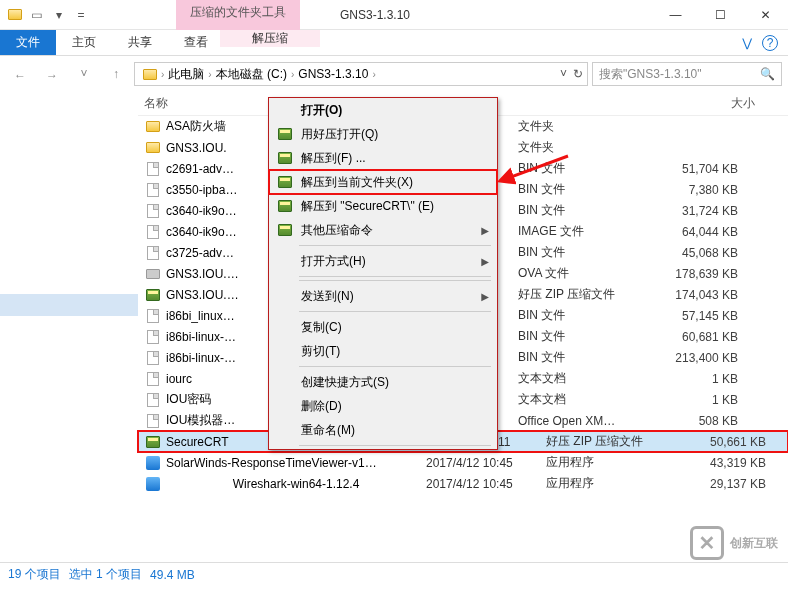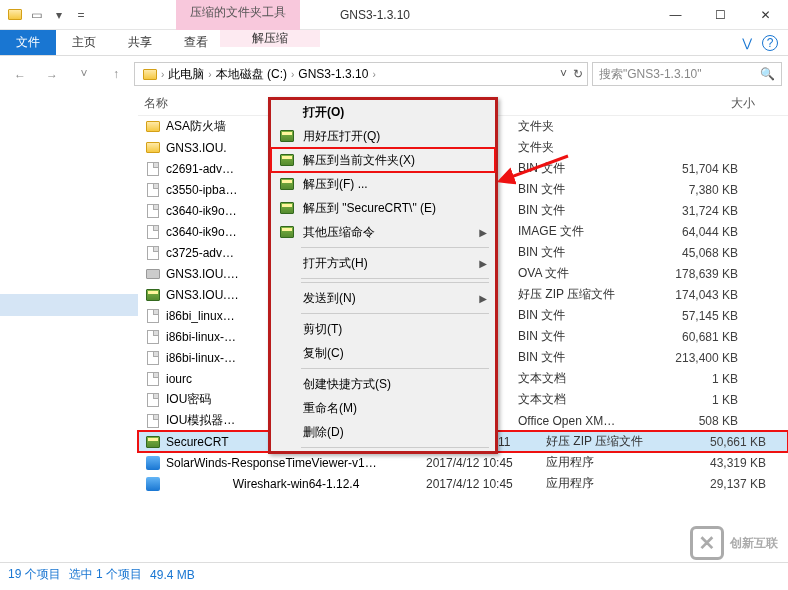--- a/index.html
+++ b/index.html
@@ -50,21 +50,21 @@
 .row { display: flex; align-items: center; height: 21px; padding-left: 6px; }
 .row.selected { background: #cde6f7; }
 .row.highlighted { outline: 2px solid #e11; outline-offset: -1px; }
 .row .fico { width: 18px; height: 16px; display: flex; align-items: center; justify-content: center; margin-right: 4px; flex-shrink: 0; }
 .row .fname { width: 232px; white-space: nowrap; overflow: hidden; text-overflow: clip; }
 .row .fdate { width: 120px; text-align: left; color: #333; }
 .row .ftype { width: 130px; color: #333; }
 .row .fsize { width: 90px; text-align: right; color: #404040; }
 
 
-.context-menu { position: absolute; left: 268px; top: 97px; width: 230px; background: #f0f0f0; border: 3px solid #b91c1c; box-shadow: 2px 2px 4px rgba(0,0,0,0.3); z-index: 100; }
+.context-menu { position: absolute; left: 268px; top: 97px; width: 230px; background: #f0f0f0; border: 1px solid #b91c1c; box-shadow: 2px 2px 4px rgba(0,0,0,0.3); z-index: 100; }
 .context-menu .cm-item { display: flex; align-items: center; height: 24px; padding: 0 8px 0 6px; gap: 6px; }
 .context-menu .cm-item.bold { font-weight: bold; }
 .context-menu .cm-item .cm-ico { width: 20px; height: 18px; display: flex; align-items: center; justify-content: center; }
 .context-menu .cm-item .cm-arrow { margin-left: auto; font-size: 10px; color: #555; }
 .context-menu .cm-sep { height: 1px; background: #ccc; margin: 3px 6px 3px 30px; }
 .cm-highlighted { outline: 2px solid #e11; outline-offset: -1px; }
 
 
 .statusbar { height: 24px; border-top: 1px solid #ddd; display: flex; align-items: center; padding: 0 8px; color: #1976d2; gap: 8px; }
 
@@ -368,36 +368,36 @@
   <div class="cm-item bold">
       <span class="cm-ico"></span>
       <span>打开(O)</span>
     </div>
   <div class="cm-item">
       <span class="cm-ico">
         <div class="archive-ico"></div>
       </span>
       <span>用好压打开(Q)</span>
     </div>
+  <div class="cm-item">
+      <span class="cm-ico">
+        <div class="archive-ico"></div>
+      </span>
+      <span>解压到(F) ...</span>
+    </div>
   <div class="cm-item cm-highlighted">
       <span class="cm-ico">
         <div class="archive-ico"></div>
       </span>
       <span>解压到当前文件夹(X)</span>
     </div>
   <div class="cm-item">
       <span class="cm-ico">
         <div class="archive-ico"></div>
       </span>
-      <span>解压到(F) ...</span>
-    </div>
-  <div class="cm-item">
-      <span class="cm-ico">
-        <div class="archive-ico"></div>
-      </span>
       <span>解压到 "SecureCRT\" (E)</span>
     </div>
   <div class="cm-item">
       <span class="cm-ico">
         <div class="archive-ico"></div>
       </span>
       <span>其他压缩命令</span>
       <span class="cm-arrow">▶</span>
     </div>
   <div class="cm-sep"></div>
@@ -409,38 +409,38 @@
   <div class="cm-sep"></div>
   <div class="cm-sep"></div>
   <div class="cm-item">
       <span class="cm-ico"></span>
       <span>发送到(N)</span>
       <span class="cm-arrow">▶</span>
     </div>
   <div class="cm-sep"></div>
   <div class="cm-item">
       <span class="cm-ico"></span>
+      <span>复制(C)</span>
+    </div>
+  <div class="cm-item">
+      <span class="cm-ico"></span>
       <span>剪切(T)</span>
     </div>
-  <div class="cm-item">
-      <span class="cm-ico"></span>
-      <span>复制(C)</span>
-    </div>
   <div class="cm-sep"></div>
   <div class="cm-item">
       <span class="cm-ico"></span>
       <span>创建快捷方式(S)</span>
     </div>
   <div class="cm-item">
       <span class="cm-ico"></span>
+      <span>删除(D)</span>
+    </div>
+  <div class="cm-item">
+      <span class="cm-ico"></span>
       <span>重命名(M)</span>
-    </div>
-  <div class="cm-item">
-      <span class="cm-ico"></span>
-      <span>删除(D)</span>
     </div>
   <div class="cm-sep"></div>
 </div>
 
 <svg class="red-arrow" width="80" height="40">
   <defs>
       <marker id="ah" markerWidth="10" markerHeight="10" refX="2" refY="3" orient="auto">
         <path d="M0,0 L6,3 L0,6 Z" fill="#e11"></path>
       </marker>
     </defs>

